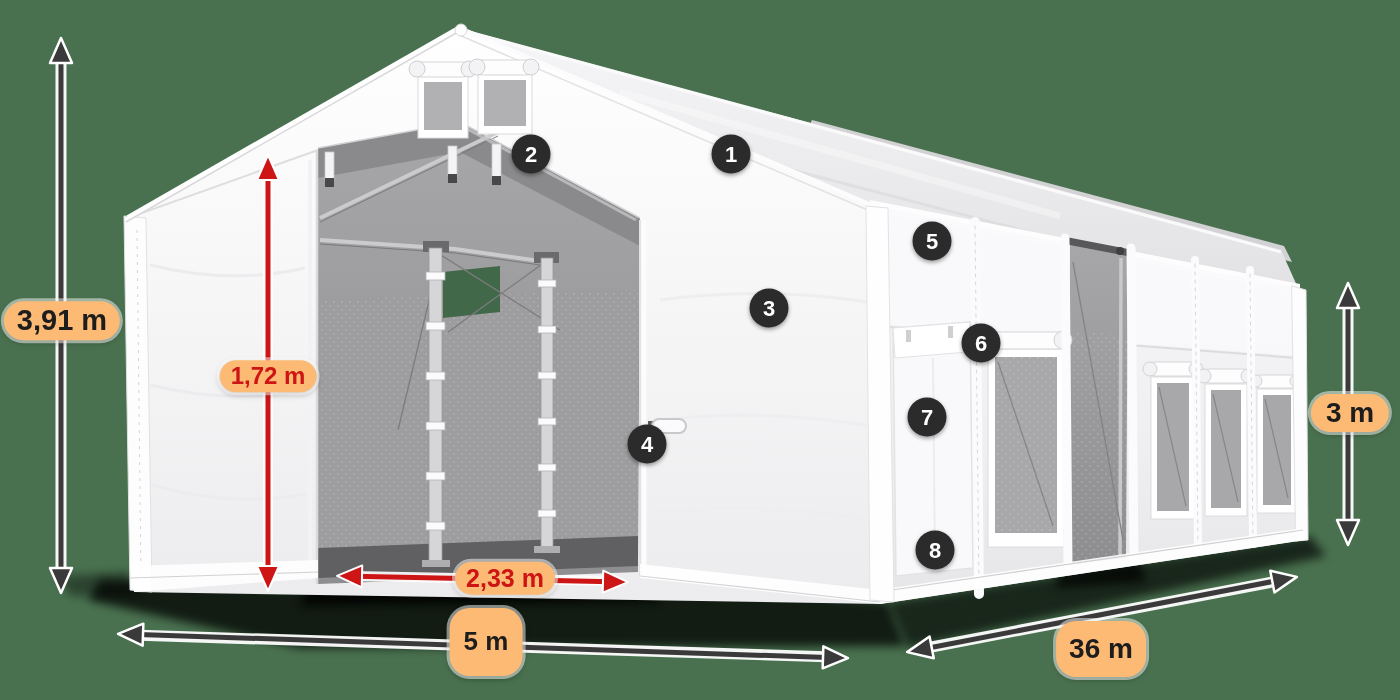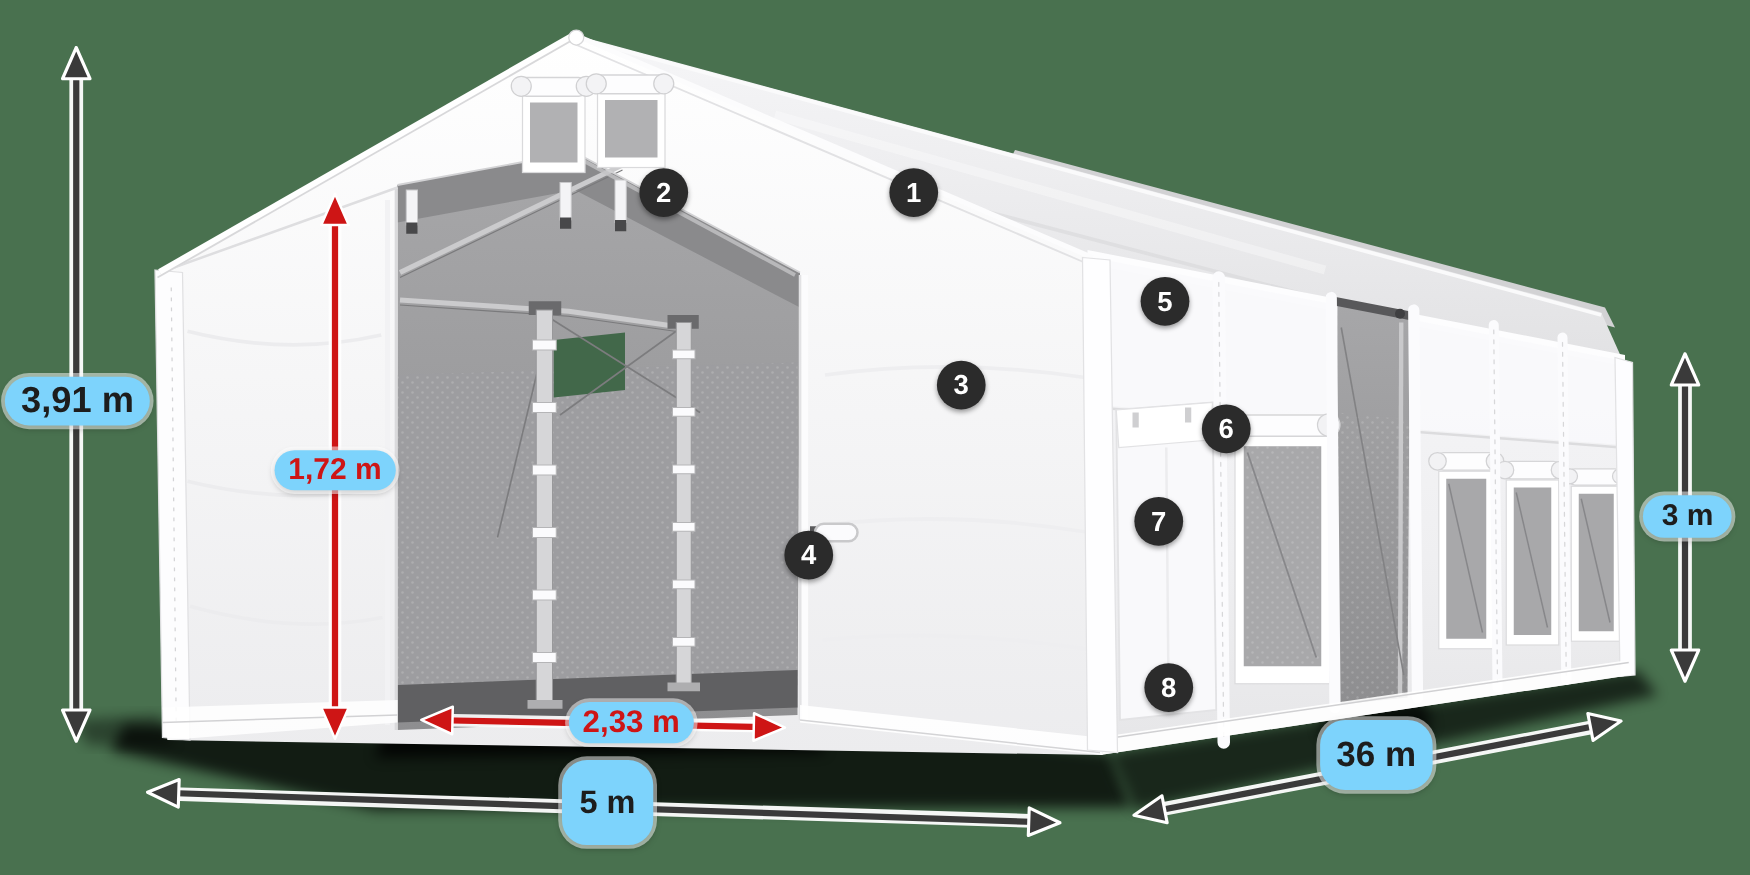--- a/index.html
+++ b/index.html
@@ -3,21 +3,21 @@
 <meta charset="utf-8">
 <style>
   html,body{margin:0;padding:0;background:#49714F;}
   .stage{
     position:relative;width:1400px;height:700px;overflow:hidden;
     background:#49714F;font-family:"Liberation Sans",sans-serif;
   }
   .stage svg{position:absolute;left:0;top:0;}
   .dim-label{
     position:absolute;transform:translate(-50%,-50%);
-    background:#7dd3fc;color:#1D1D1D;font-weight:bold;white-space:nowrap;
+    background:#fdba74;color:#1D1D1D;font-weight:bold;white-space:nowrap;
     border-radius:20px;line-height:1.15;
     box-shadow:0 0 0 3px rgba(255,255,255,.5),0 2px 6px rgba(0,0,0,.35);
   }
   .dim-label.red{color:#CE1515;}
   .callout{
     position:absolute;transform:translate(-50%,-50%);
     width:39px;height:39px;border-radius:50%;
     background:#2B2B2B;color:#FFFFFF;font-weight:bold;font-size:22px;
     display:flex;align-items:center;justify-content:center;
     box-shadow:0 2px 4px rgba(0,0,0,.4);cursor:pointer;user-select:none;
@@ -295,22 +295,22 @@
       <line x1="1348" y1="297" x2="1348" y2="531" stroke="#FFFFFF" stroke-width="11" opacity="0.95"></line>
       <line x1="1348" y1="289" x2="1348" y2="539" stroke="#3A3A3A" stroke-width="5" stroke-linecap="butt" marker-start="url(#mDark)" marker-end="url(#mDark)"></line>
     </g>
   </g>
 </svg>
 
 <div class="dim-label" style="left:62px;top:321px;font-size:29px;padding:3px 13px;">3,91 m</div>
 <div class="dim-label red" style="left:268px;top:376px;font-size:24px;padding:2px 11px;">1,72 m</div>
 <div class="dim-label red" style="left:505px;top:578px;font-size:25px;padding:2px 11px;">2,33 m</div>
 <div class="dim-label" style="left:486px;top:642px;font-size:26px;padding:19px 14px;">5 m</div>
-<div class="dim-label" style="left:1101px;top:604px;font-size:28px;padding:12px 13px;">36 m</div>
-<div class="dim-label" style="left:1350px;top:413px;font-size:24px;padding:3px 15px;">3 m</div>
+<div class="dim-label" style="left:1101px;top:649px;font-size:28px;padding:12px 13px;">36 m</div>
+<div class="dim-label" style="left:1350px;top:413px;font-size:28px;padding:3px 15px;">3 m</div>
 
 <div class="callout" style="left:731px;top:154px;">1</div>
 <div class="callout" style="left:531px;top:154px;">2</div>
 <div class="callout" style="left:769px;top:308px;">3</div>
 <div class="callout" style="left:647px;top:444px;">4</div>
 <div class="callout" style="left:932px;top:241px;">5</div>
 <div class="callout" style="left:981px;top:343px;">6</div>
 <div class="callout" style="left:927px;top:417px;">7</div>
 <div class="callout" style="left:935px;top:550px;">8</div>
 

